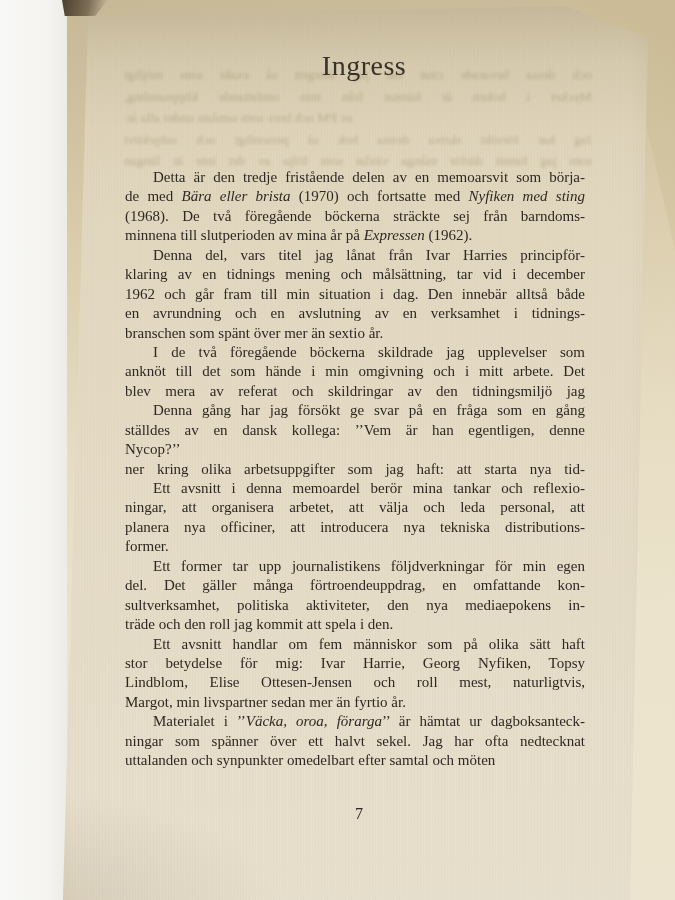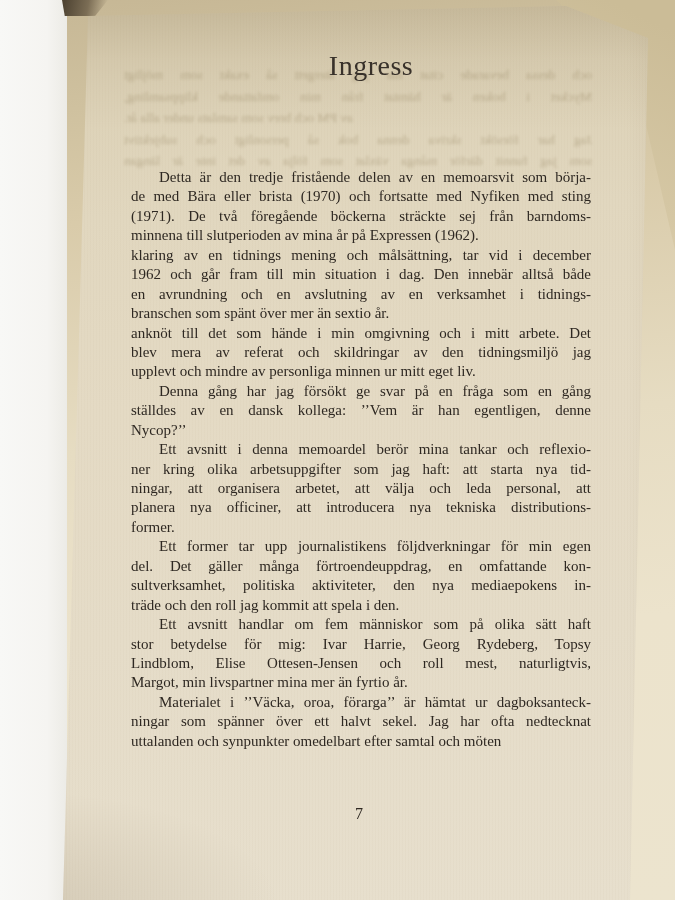--- a/index.html
+++ b/index.html
@@ -53,38 +53,38 @@
     transform:scaleX(-1);
     filter:blur(1.5px);opacity:.42;
     color:#8d7c58;font-size:13.5px;line-height:21.5px;
     pointer-events:none;
   }
   .bleed .bt{height:21.5px;overflow:hidden;text-align:justify;}
   .bleed .bt:not(.bt-short)::after{content:"";display:inline-block;width:100%;}
   .bleed .bt-short{text-align:right;}
   
   .chapter-title{
-    position:absolute;left:141px;top:50px;width:460px;
+    position:absolute;left:134px;top:50px;width:460px;
     text-align:center;font-size:28px;color:#38312a;letter-spacing:.5px;
   }
   .body-text{
-    position:absolute;left:131px;top:168px;width:460px;
+    position:absolute;left:125px;top:168px;width:460px;
     font-size:15px;line-height:19.45px;color:#2e2822;
     text-rendering:optimizeLegibility;
   }
   .para{margin:0;}
   .line{
     height:19.45px;overflow:hidden;
     text-align:justify;text-align-last:justify;
   }
   .line:not(.last)::after{content:"";display:inline-block;width:100%;}
   .line.first{text-indent:28px;}
   .line.last{text-align:center;text-align-last:left;}
   .line.last::after{content:none;}
-  .it{}
+  .it{font-style:italic;}
   .page-number{
     position:absolute;left:129px;top:805px;width:460px;
     text-align:center;font-size:16px;color:#2e2822;
   }
 </style>
 </head>
 <body>
 
 <div class="backdrop"></div>
 <div class="corner-shade"></div>
@@ -101,57 +101,58 @@
     <div class="bt">Jag har försökt skriva denna bok så personligt och subjektivt</div>
     <div class="bt">som jag funnit därför många växlat som följa av det inte är längan</div>
   </div>
 
 <div class="chapter-title">Ingress</div>
 
 <div class="body-text">
     <div class="para">
       <div class="line first"><span>Detta är den tredje fristående delen av en memoarsvit som börja-</span></div>
       <div class="line"><span>de med </span><span class="it">Bära eller brista</span><span> (1970) och fortsatte med </span><span class="it">Nyfiken med sting</span></div>
-      <div class="line"><span>(1971). De två föregående böckerna sträckte sej från barndoms-</span></div>
+      <div class="line"><span>(1968). De två föregående böckerna sträckte sej från barndoms-</span></div>
       <div class="line last"><span>minnena till slutperioden av mina år på </span><span class="it">Expressen</span><span> (1962).</span></div>
     </div>
     <div class="para">
+      <div class="line first"><span>Denna del, vars titel jag lånat från Ivar Harries principför-</span></div>
       <div class="line"><span>klaring av en tidnings mening och målsättning, tar vid i december</span></div>
       <div class="line"><span>1962 och går fram till min situation i dag. Den innebär alltså både</span></div>
       <div class="line"><span>en avrundning och en avslutning av en verksamhet i tidnings-</span></div>
       <div class="line last"><span>branschen som spänt över mer än sextio år.</span></div>
     </div>
     <div class="para">
+      <div class="line first"><span>I de två föregående böckerna skildrade jag upplevelser som</span></div>
       <div class="line"><span>anknöt till det som hände i min omgivning och i mitt arbete. Det</span></div>
       <div class="line"><span>blev mera av referat och skildringar av den tidningsmiljö jag</span></div>
-      <div class="line last"><span>upplevt och mindre av personliga minnen ur mitt eget liv.</span></div>
     </div>
     <div class="para">
       <div class="line first"><span>Denna gång har jag försökt ge svar på en fråga som en gång</span></div>
       <div class="line"><span>ställdes av en dansk kollega: ’’Vem är han egentligen, denne</span></div>
       <div class="line last"><span>Nycop?’’</span></div>
     </div>
     <div class="para">
+      <div class="line"><span>ner kring olika arbetsuppgifter som jag haft: att starta nya tid-</span></div>
       <div class="line first"><span>Ett avsnitt i denna memoardel berör mina tankar och reflexio-</span></div>
-      <div class="line"><span>ner kring olika arbetsuppgifter som jag haft: att starta nya tid-</span></div>
       <div class="line"><span>ningar, att organisera arbetet, att välja och leda personal, att</span></div>
       <div class="line"><span>planera nya officiner, att introducera nya tekniska distributions-</span></div>
       <div class="line last"><span>former.</span></div>
     </div>
     <div class="para">
       <div class="line first"><span>Ett former tar upp journalistikens följdverkningar för min egen</span></div>
       <div class="line"><span>del. Det gäller många förtroendeuppdrag, en omfattande kon-</span></div>
       <div class="line"><span>sultverksamhet, politiska aktiviteter, den nya mediaepokens in-</span></div>
       <div class="line last"><span>träde och den roll jag kommit att spela i den.</span></div>
     </div>
     <div class="para">
       <div class="line first"><span>Ett avsnitt handlar om fem människor som på olika sätt haft</span></div>
-      <div class="line"><span>stor betydelse för mig: Ivar Harrie, Georg Rydeberg, Topsy</span></div>
+      <div class="line"><span>stor betydelse för mig: Ivar Harrie, Georg Nyfiken, Topsy</span></div>
       <div class="line"><span>Lindblom, Elise Ottesen-Jensen och roll mest, naturligtvis,</span></div>
-      <div class="line last"><span>Margot, min livspartner mina mer än fyrtio år.</span></div>
+      <div class="line last"><span>Margot, min livspartner sedan mer än fyrtio år.</span></div>
     </div>
     <div class="para">
       <div class="line first"><span>Materialet i ’’</span><span class="it">Väcka, oroa, förarga</span><span>’’ är hämtat ur dagboksanteck-</span></div>
       <div class="line"><span>ningar som spänner över ett halvt sekel. Jag har ofta nedtecknat</span></div>
       <div class="line last"><span>uttalanden och synpunkter omedelbart efter samtal och möten</span></div>
     </div>
   </div>
 
 <div class="page-number">7</div>
 

